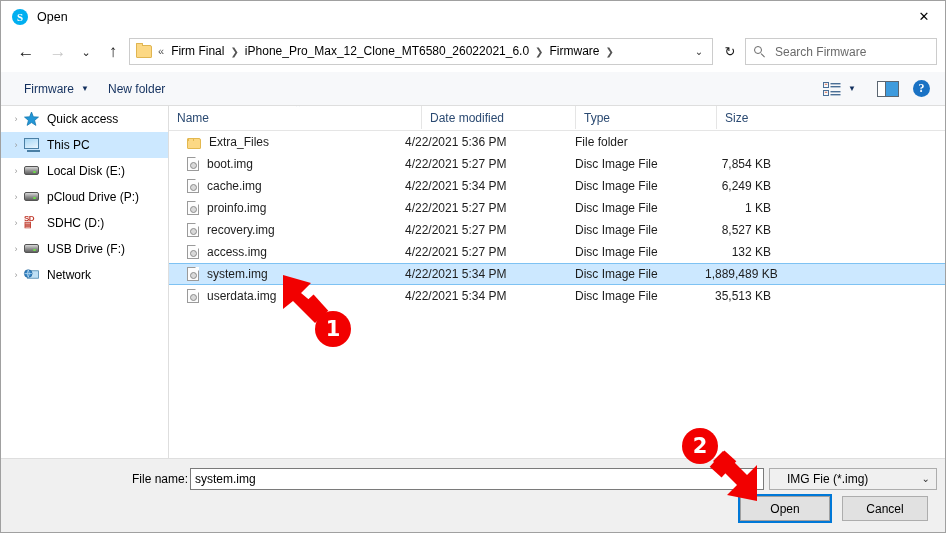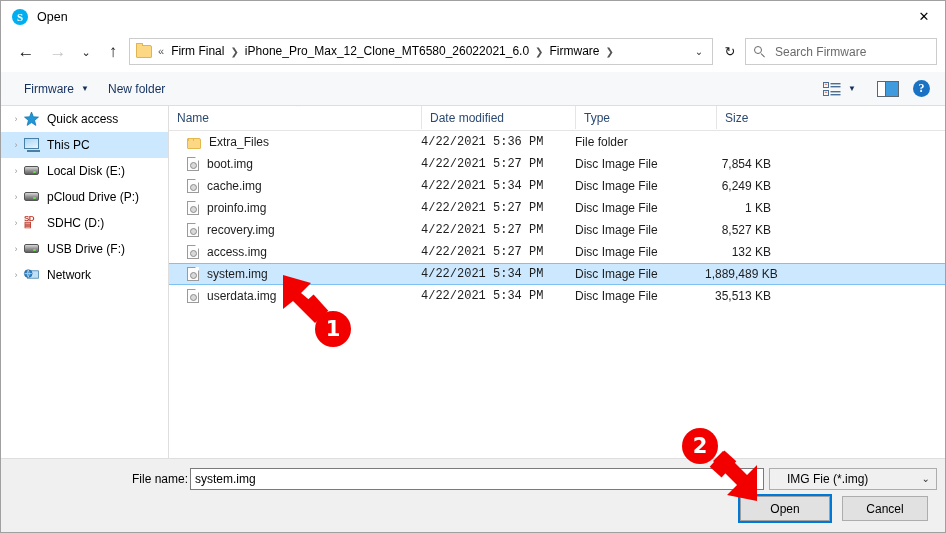--- a/index.html
+++ b/index.html
@@ -361,21 +361,21 @@
     box-sizing: border-box;
   }
   .cell-name {
     position: absolute;
     left: 0; width: 230px;
     display: flex; align-items: center;
     padding-left: 18px;
     box-sizing: border-box;
     white-space: nowrap;
   }
-  .cell-date { position: absolute; left: 252px; width: 140px; white-space: nowrap; font-family: Liberation Mono, monospace; }
+  .cell-date { position: absolute; left: 236px; width: 140px; white-space: nowrap; }
   .cell-type { position: absolute; left: 406px; width: 130px; white-space: nowrap; }
   .cell-size { position: absolute; left: 536px; width: 66px; text-align: right; white-space: nowrap; }
 
   .ficon { width: 14px; height: 15px; margin-right: 8px; position: relative; flex: none; }
   .ficon-folder {
     width: 14px; height: 11px;
     margin-top: 2px;
     background: #fcd884;
     border: 1px solid #e3b84f;
     border-radius: 1px 2px 1px 1px;

